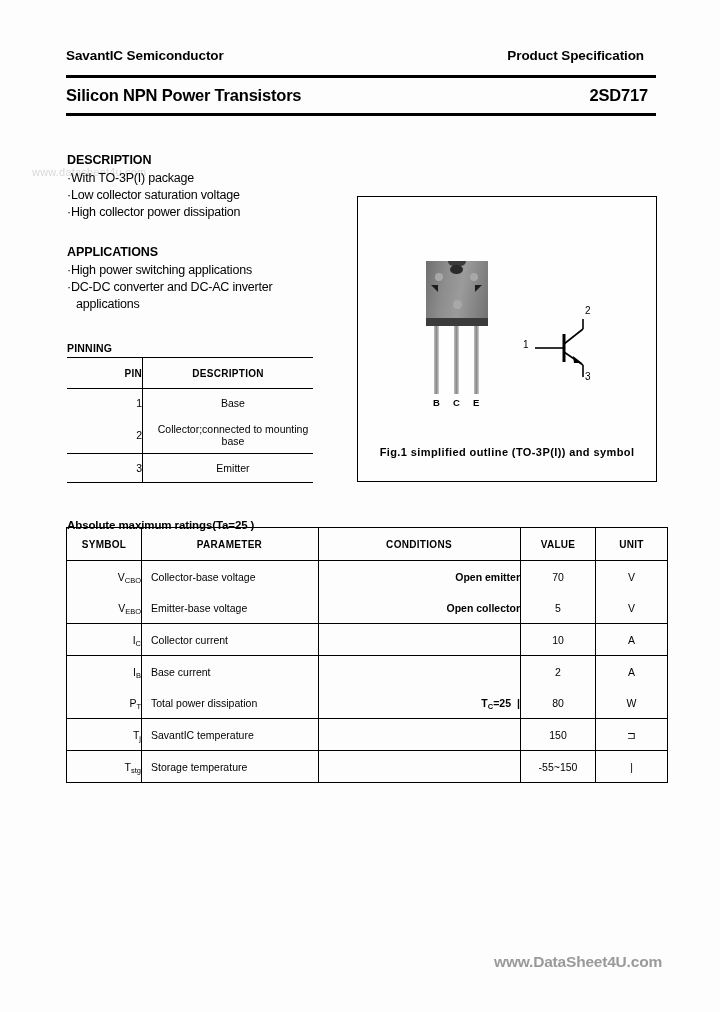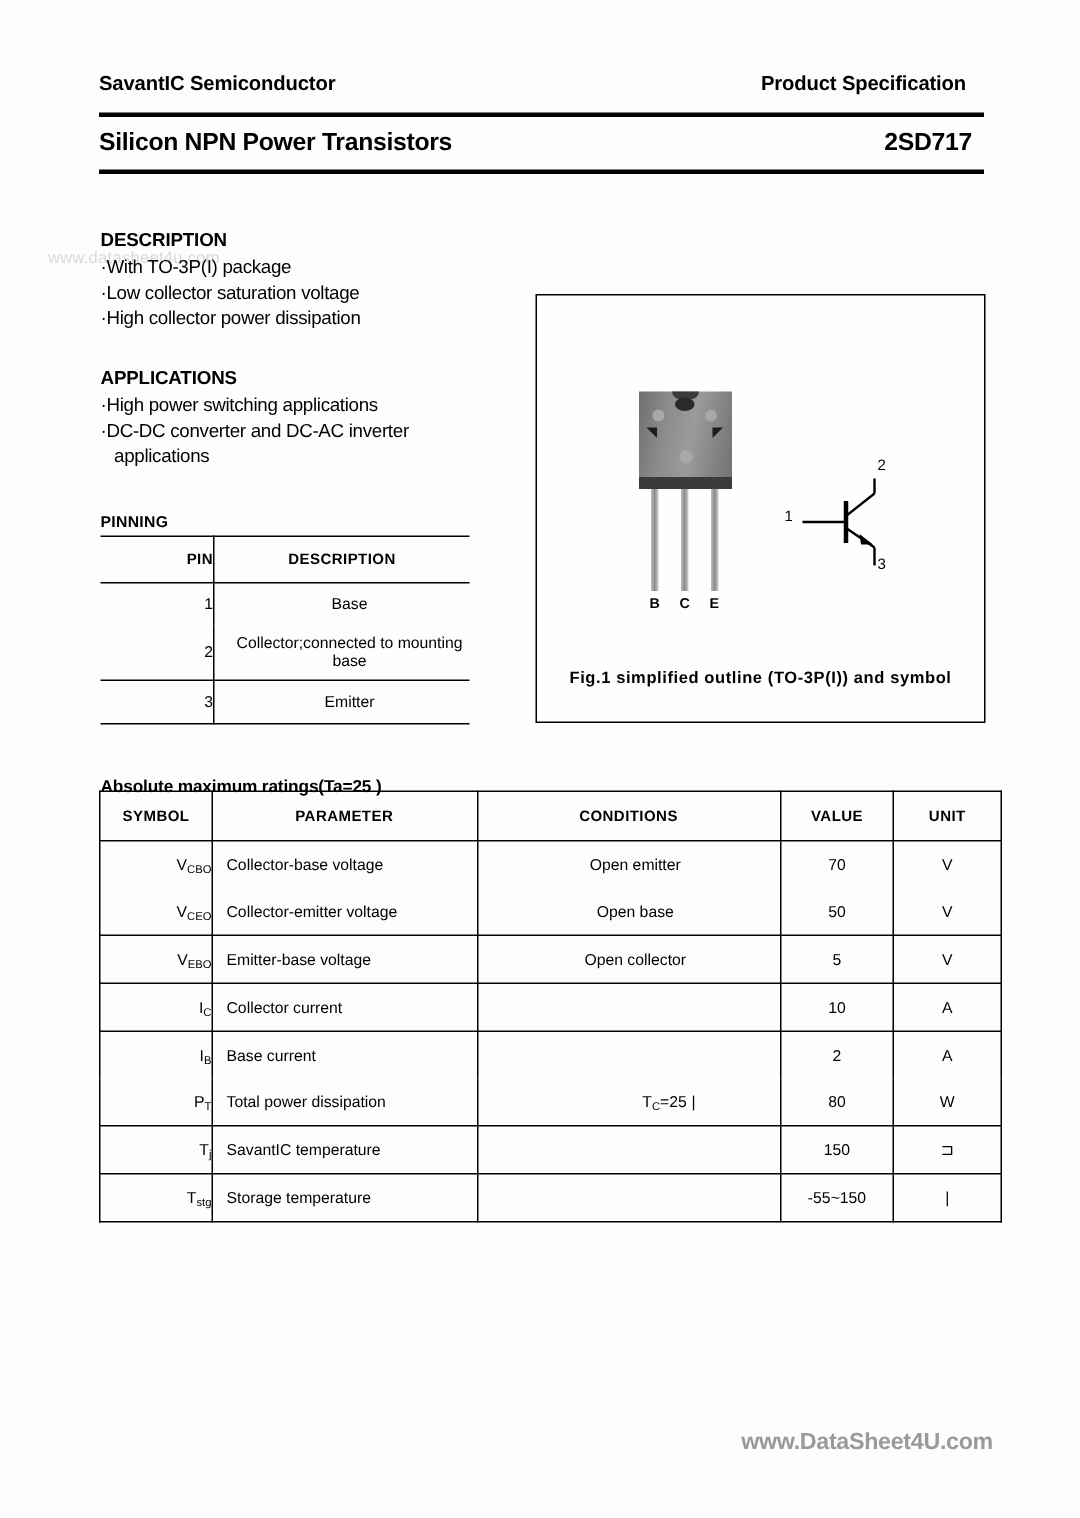--- a/index.html
+++ b/index.html
@@ -314,21 +314,21 @@
   table.ratings td {
     font-size: 10.5px;
     border-left: 1.5px solid #000;
     border-right: 1.5px solid #000;
     vertical-align: middle;
     height: 31px;
     padding: 0;
   }
   .rt-sym { width: 72px; text-align: right; }
   .rt-par { width: 175px; text-align: left; padding-left: 9px !important; }
-  .rt-con { width: 200px; text-align: center; padding-left: 8px !important; }
+  .rt-con { width: 200px; text-align: right; padding-left: 8px !important; font-weight: bold; }
   .rt-val { width: 72px; text-align: center; }
   .rt-uni { width: 69px; text-align: center; }
   .rb-bot { border-bottom: 1.5px solid #000; }
   sub {
     font-size: 7.5px;
     vertical-align: baseline;
     position: relative;
     top: 2.5px;
   }
   .degsym {
@@ -454,27 +454,20 @@
     <tbody>
 
       <tr>
         <td class="rt-sym"><span>V</span><sub>CBO</sub></td>
         <td class="rt-par">Collector-base voltage</td>
         <td class="rt-con">Open emitter</td>
         <td class="rt-val">70</td>
         <td class="rt-uni">V</td>
       </tr>
 
-      <tr>
-        <td class="rt-sym rb-bot"><span>V</span><sub>CEO</sub></td>
-        <td class="rt-par rb-bot">Collector-emitter voltage</td>
-        <td class="rt-con rb-bot">Open base</td>
-        <td class="rt-val rb-bot">50</td>
-        <td class="rt-uni rb-bot">V</td>
-      </tr>
 
       <tr>
         <td class="rt-sym rb-bot"><span>V</span><sub>EBO</sub></td>
         <td class="rt-par rb-bot">Emitter-base voltage</td>
         <td class="rt-con rb-bot">Open collector</td>
         <td class="rt-val rb-bot">5</td>
         <td class="rt-uni rb-bot">V</td>
       </tr>
 
       <tr>

